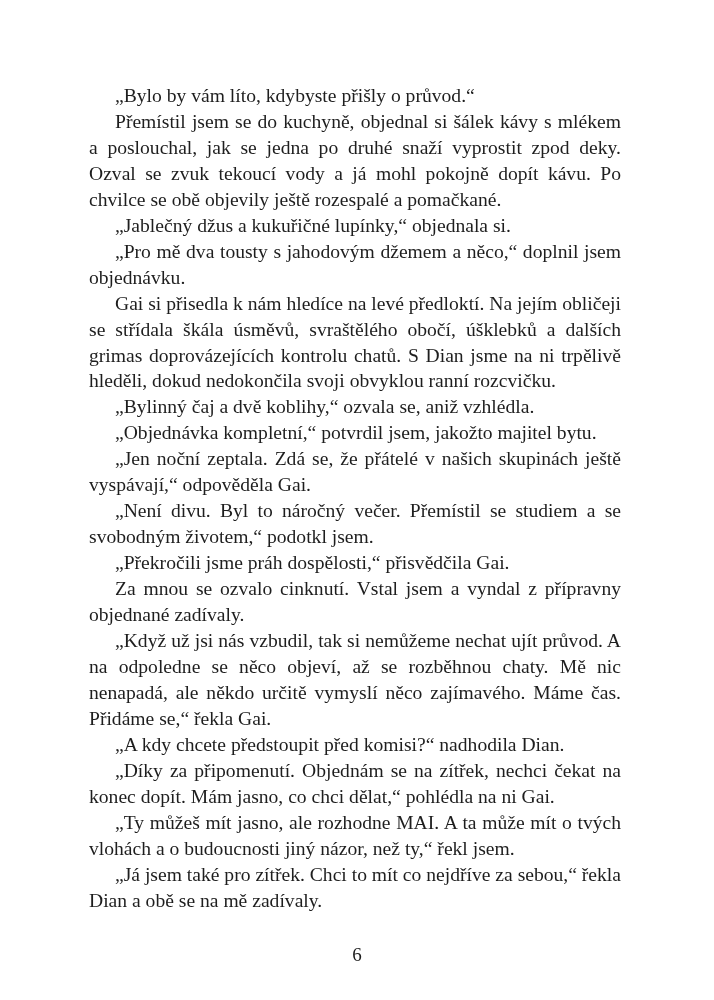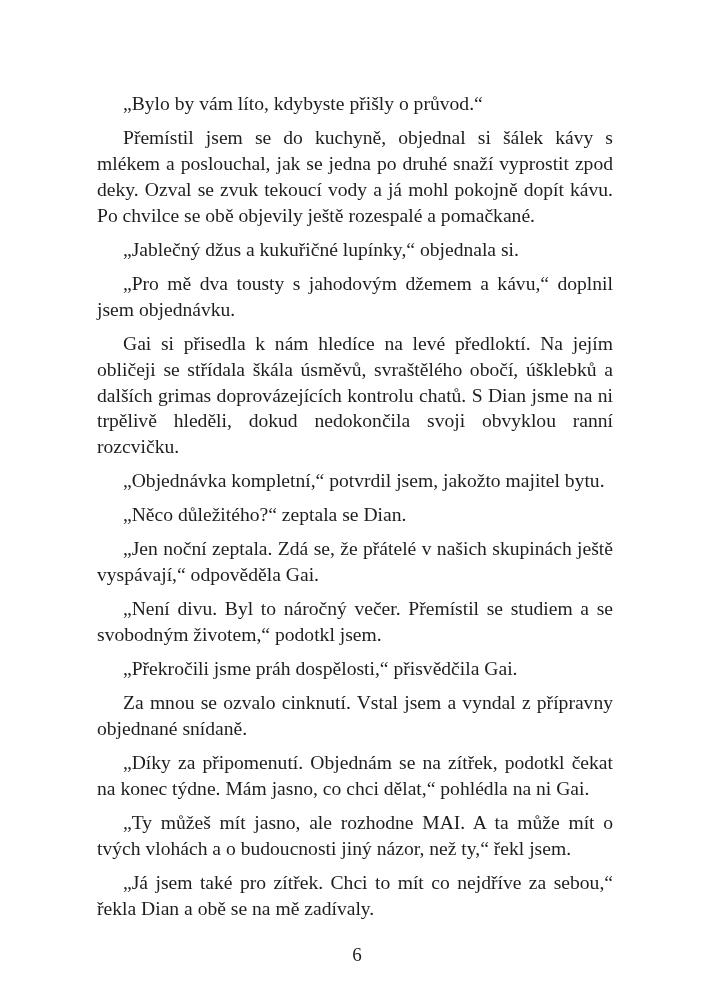--- a/index.html
+++ b/index.html
@@ -2,39 +2,41 @@
 <html><head>
 <meta charset="utf-8">
 <style>
   html, body { margin: 0; padding: 0; background: #ffffff; }
   body { width: 714px; height: 1000px; position: relative; overflow: hidden; }
   .page {
     position: absolute; left: 89px; top: 83px; width: 532px;
     font-family: "Liberation Serif", "DejaVu Serif", serif;
     font-size: 19.6px; line-height: 25.95px; color: #1e1e1e;
   }
-  .p { margin: 8px; text-indent: 26px; text-align: justify; }
+  .p { margin: 0; text-indent: 26px; text-align: justify; }
   .page-number {
     position: absolute; left: 0; width: 714px; top: 944px; text-align: center;
     font-family: "Liberation Serif", "DejaVu Serif", serif; font-size: 19px; color: #1e1e1e;
   }
 </style>
 </head>
 <body>
 
 <div class="page">
   <p class="p">„Bylo by vám líto, kdybyste přišly o průvod.“</p>
   <p class="p">Přemístil jsem se do kuchyně, objednal si šálek kávy s mlékem a poslouchal, jak se jedna po druhé snaží vyprostit zpod deky. Ozval se zvuk tekoucí vody a já mohl pokojně dopít kávu. Po chvilce se obě objevily ještě rozespalé a pomačkané.</p>
   <p class="p">„Jablečný džus a kukuřičné lupínky,“ objednala si.</p>
-  <p class="p">„Pro mě dva tousty s jahodovým džemem a kávu,“ doplnil jsem objednávku.</p>
+  <p class="p">„Pro mě dva tousty s jahodovým džemem a něco,“ doplnil jsem objednávku.</p>
   <p class="p">Gai si přisedla k nám hledíce na levé předloktí. Na jejím obličeji se střídala škála úsměvů, svraštělého obočí, úšklebků a dalších grimas doprovázejících kontrolu chatů. S Dian jsme na ni trpělivě hleděli, dokud nedokončila svoji obvyklou ranní rozcvičku.</p>
+  <p class="p">„Bylinný čaj a dvě koblihy,“ ozvala se, aniž vzhlédla.</p>
   <p class="p">„Objednávka kompletní,“ potvrdil jsem, jakožto majitel bytu.</p>
-  <p class="p">„Něco důležitého?“ zeptala se Dian.</p>
   <p class="p">„Jen noční zeptala. Zdá se, že přátelé v našich skupinách ještě vyspávají,“ odpověděla Gai.</p>
   <p class="p">„Není divu. Byl to náročný večer. Přemístil se studiem a se svobodným životem,“ podotkl jsem.</p>
   <p class="p">„Překročili jsme práh dospělosti,“ přisvědčila Gai.</p>
-  <p class="p">Za mnou se ozvalo cinknutí. Vstal jsem a vyndal z přípravny objednané snídaně.</p>
-  <p class="p">„Díky za připomenutí. Objednám se na zítřek, podotkl čekat na konec týdne. Mám jasno, co chci dělat,“ pohlédla na ni Gai.</p>
+  <p class="p">Za mnou se ozvalo cinknutí. Vstal jsem a vyndal z přípravny objednané zadívaly.</p>
+  <p class="p">„Když už jsi nás vzbudil, tak si nemůžeme nechat ujít průvod. A na odpoledne se něco objeví, až se rozběhnou chaty. Mě nic nenapadá, ale někdo určitě vymyslí něco zajímavého. Máme čas. Přidáme se,“ řekla Gai.</p>
+  <p class="p">„A kdy chcete předstoupit před komisi?“ nadhodila Dian.</p>
+  <p class="p">„Díky za připomenutí. Objednám se na zítřek, nechci čekat na konec dopít. Mám jasno, co chci dělat,“ pohlédla na ni Gai.</p>
   <p class="p">„Ty můžeš mít jasno, ale rozhodne MAI. A ta může mít o tvých vlohách a o budoucnosti jiný názor, než ty,“ řekl jsem.</p>
   <p class="p">„Já jsem také pro zítřek. Chci to mít co nejdříve za sebou,“ řekla Dian a obě se na mě zadívaly.</p>
 </div>
 
 <div class="page-number">6</div>
 
 </body></html>

